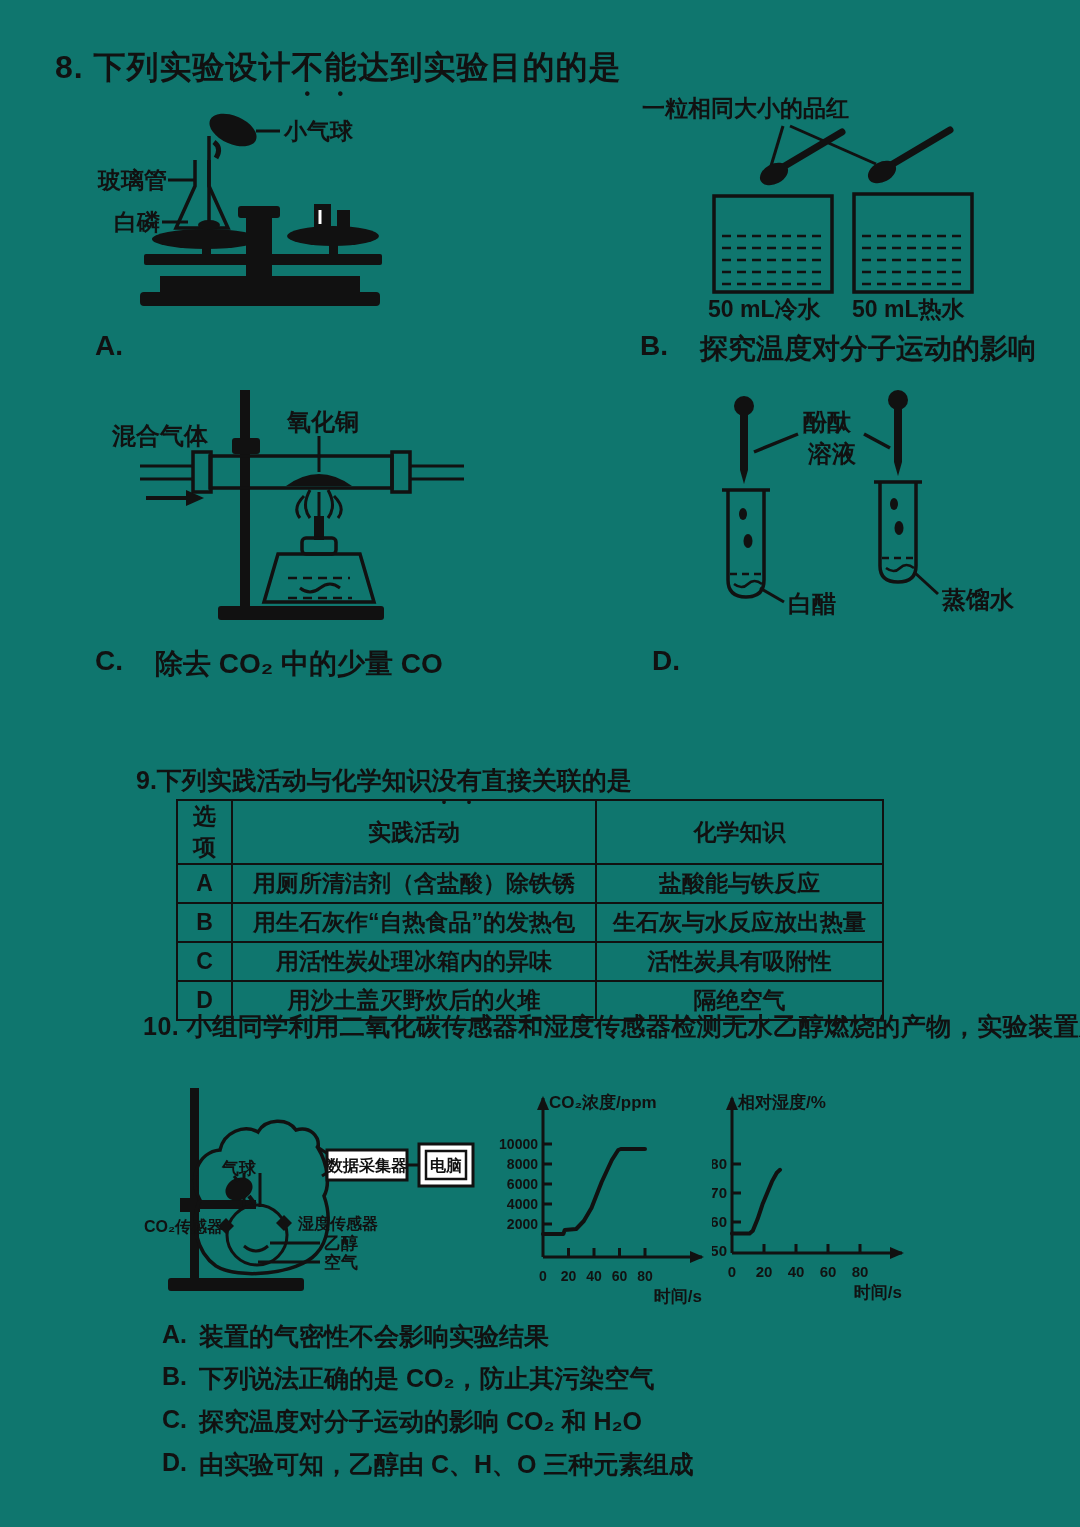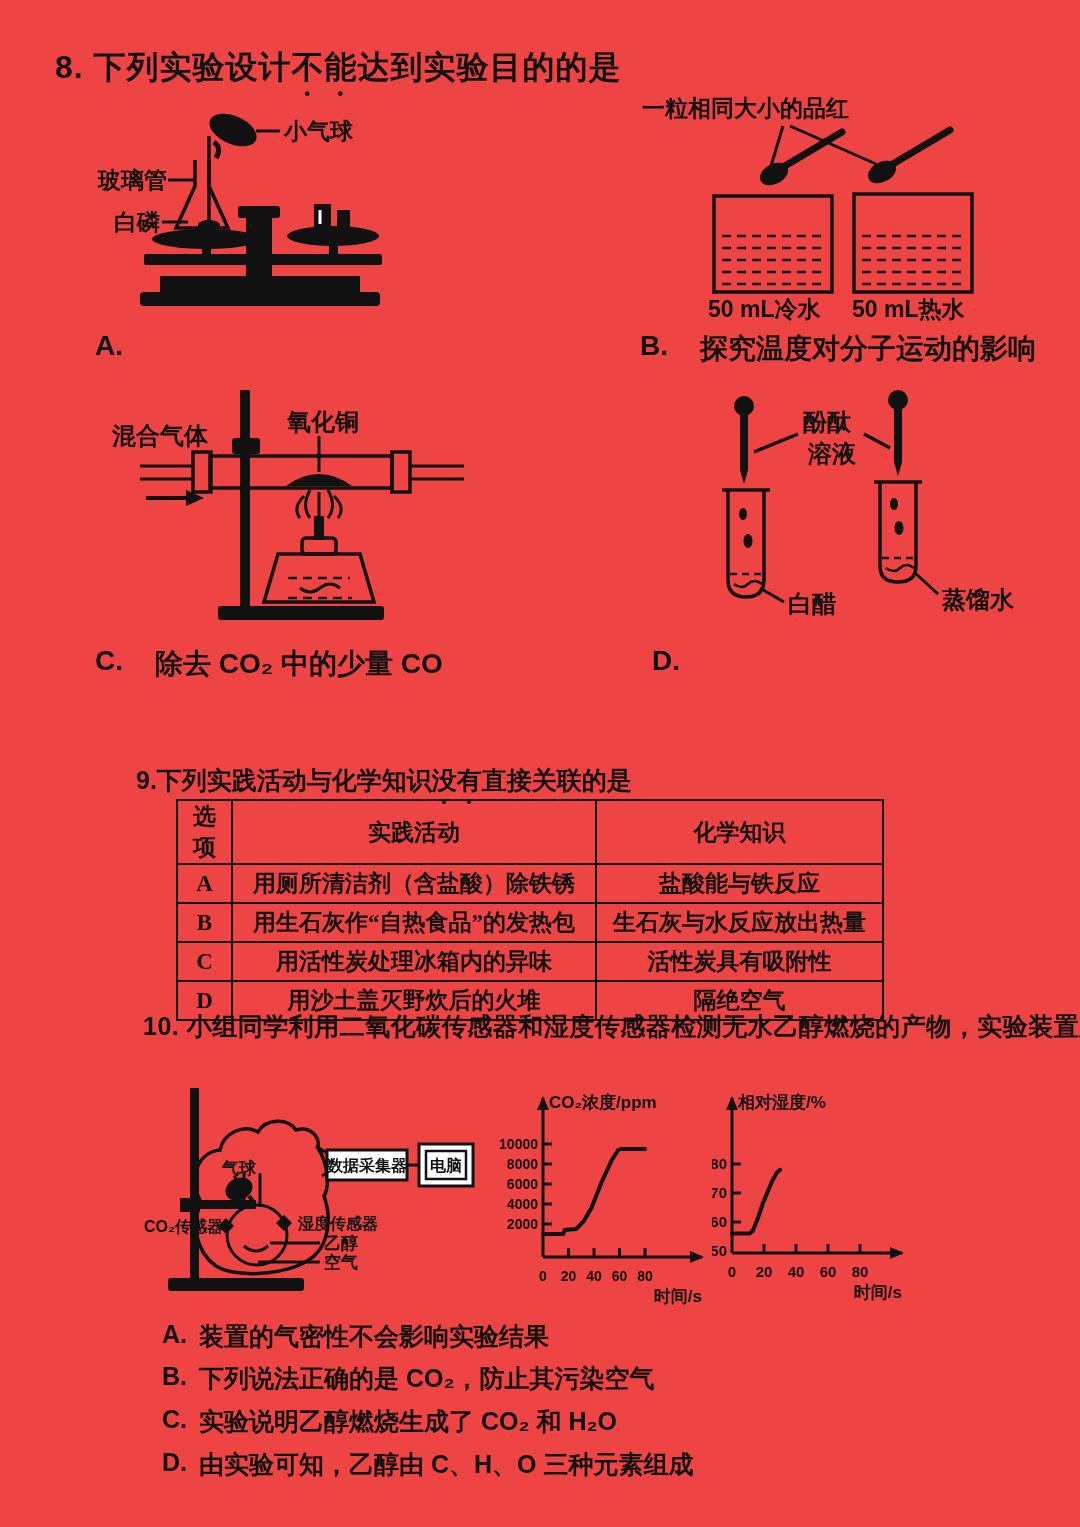--- a/index.html
+++ b/index.html
@@ -1,29 +1,29 @@
 <!DOCTYPE html>
 <html><head>
 <meta charset="utf-8">
 <style>
   html,body{margin:0;padding:0;background:#ffffff;}
-  .page{position:relative;width:1080px;height:1527px;background:#ef4444;overflow:hidden;
+  .page{position:relative;width:1080px;height:1527px;background:#0f766e;overflow:hidden;
         font-family:"Liberation Sans","DejaVu Sans",sans-serif;color:#111;}
   .abs{position:absolute;}
   .tline{position:absolute;font-weight:700;color:#111;white-space:nowrap;}
   .q8t{font-size:32px;letter-spacing:1px;}
   .q9t{font-size:25px;}
   .q10t{font-size:25px;letter-spacing:0.5px;}
   .opt8{font-size:28px;display:flex;}
   .opt8 .okey{margin-right:32px;}
   .opt10{font-size:25px;display:flex;}
   .opt10 .okey{margin-right:12px;}
   .emph{-webkit-text-emphasis:filled dot;-webkit-text-emphasis-position:under;
         text-emphasis:filled dot;text-emphasis-position:under right;}
-  .qtable{position:absolute;left:176px;top:799px;border-collapse:collapse;table-layout:fixed;font-family:Liberation Serif, serif;}
+  .qtable{position:absolute;left:176px;top:799px;border-collapse:collapse;table-layout:fixed;}
   .qtable th,.qtable td{border:2.5px solid #111;font-weight:700;font-size:23px;
         text-align:center;vertical-align:middle;padding:0 4px;color:#111;}
   .qtable th{height:48px;}
   .qtable td{height:37px;}
   svg text{font-family:"Liberation Sans","DejaVu Sans",sans-serif;font-weight:700;fill:#111;}
 </style>
 </head>
 <body>
 
 <div class="page">
@@ -353,20 +353,20 @@
   <div class="tline opt10" style="left:162px;top:1320px;">
     <span class="okey">A.</span>
     <span>装置的气密性不会影响实验结果</span>
   </div>
   <div class="tline opt10" style="left:162px;top:1362px;">
     <span class="okey">B.</span>
     <span>下列说法正确的是 CO₂，防止其污染空气</span>
   </div>
   <div class="tline opt10" style="left:162px;top:1405px;">
     <span class="okey">C.</span>
-    <span>实验说明乙醇燃烧生成了 CO₂ 和 H₂O</span>
+    <span>探究温度对分子运动的影响 CO₂ 和 H₂O</span>
   </div>
   <div class="tline opt10" style="left:162px;top:1448px;">
     <span class="okey">D.</span>
     <span>由实验可知，乙醇由 C、H、O 三种元素组成</span>
   </div>
 
 </div>
 
 </body></html>

